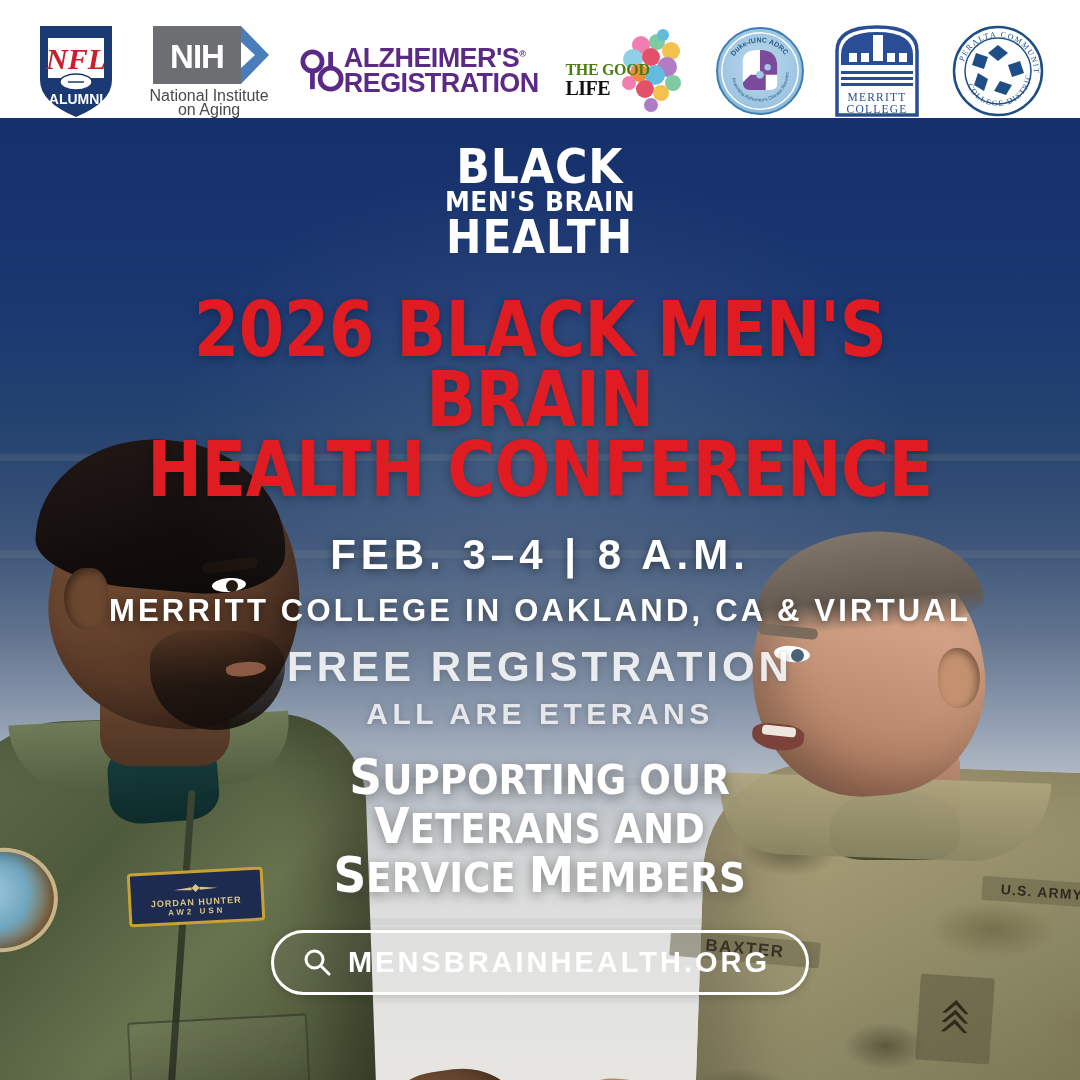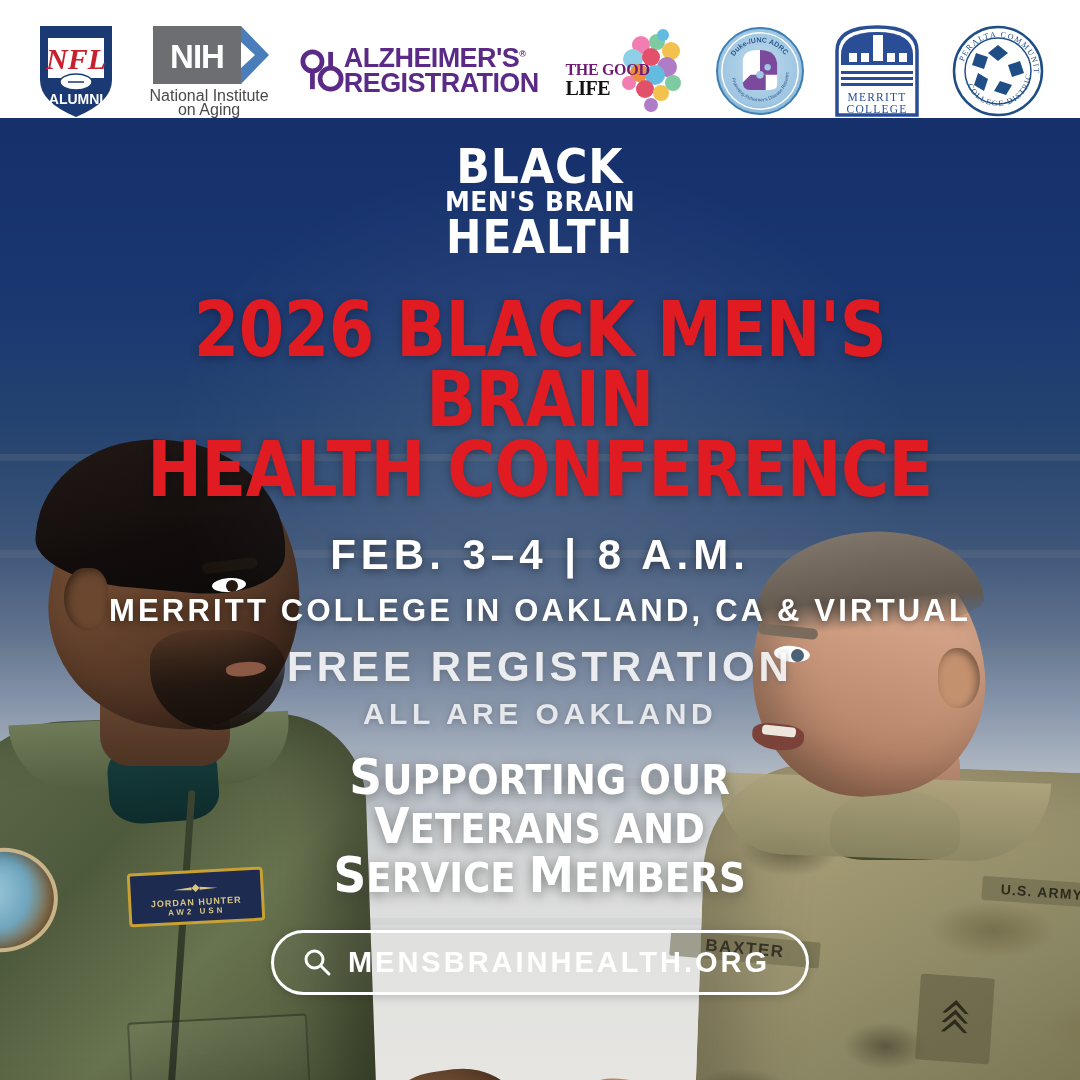--- a/index.html
+++ b/index.html
@@ -33,21 +33,21 @@
 
   
   .alz { display:flex; align-items:center; }
   .alz-txt { color:#5B2A86; font-weight:bold; line-height:0.93; letter-spacing:-0.6px; }
   .alz-l1 { font-size:27px; }
   .alz-l2 { font-size:27px; }
   .alz-reg { font-size:9px; vertical-align:super; }
 
   
   .goodlife { position:relative; width:128px; height:92px; }
-  .gl-the { color:#701a75; font-weight:bold; font-size:16px; letter-spacing:-0.3px;
+  .gl-the { color:#4d7c0f; font-weight:bold; font-size:16px; letter-spacing:-0.3px;
             font-family:"Liberation Serif", serif; position:absolute; left:2px; top:36px; }
   .gl-life { color:#111; font-weight:bold; font-size:20px; letter-spacing:-0.5px;
              font-family:"Liberation Serif", serif; position:absolute; left:2px; top:52px; }
 
   
   .seal-duke { width:88px; height:88px; border-radius:50%; position:relative;
                background:radial-gradient(circle at 50% 45%, #BCD9EC 0%, #9FC6E2 62%, #5E9BC9 100%);
                border:2.5px solid #3D7FB5; display:flex; align-items:center; justify-content:center; }
 
   
@@ -522,21 +522,21 @@
       </div>
 
       <div class="headline">2026 BLACK MEN'S BRAIN
 HEALTH CONFERENCE</div>
 
       <div class="dateline">FEB. 3–4 | 8 A.M.</div>
 
       <div class="venue">MERRITT COLLEGE IN OAKLAND, CA &amp; VIRTUAL</div>
 
       <div class="subline a">FREE REGISTRATION</div>
-      <div class="subline b">ALL ARE OAKLAND</div>
+      <div class="subline b">ALL ARE ETERANS</div>
 
       <div class="support">
         <span class="ln"><span class="cap">S</span><span class="sm">UPPORTING OUR</span></span>
         <span class="ln"><span class="cap">V</span><span class="sm">ETERANS AND</span></span>
         <span class="ln"><span class="cap">S</span><span class="sm">ERVICE </span><span class="cap">M</span><span class="sm">EMBERS</span></span>
       </div>
 
       <div class="url-pill">
         <svg class="mag" viewBox="0 0 30 30">
           <circle cx="12.5" cy="12.5" r="8.5" fill="none" stroke="#ffffff" stroke-width="3"></circle>

